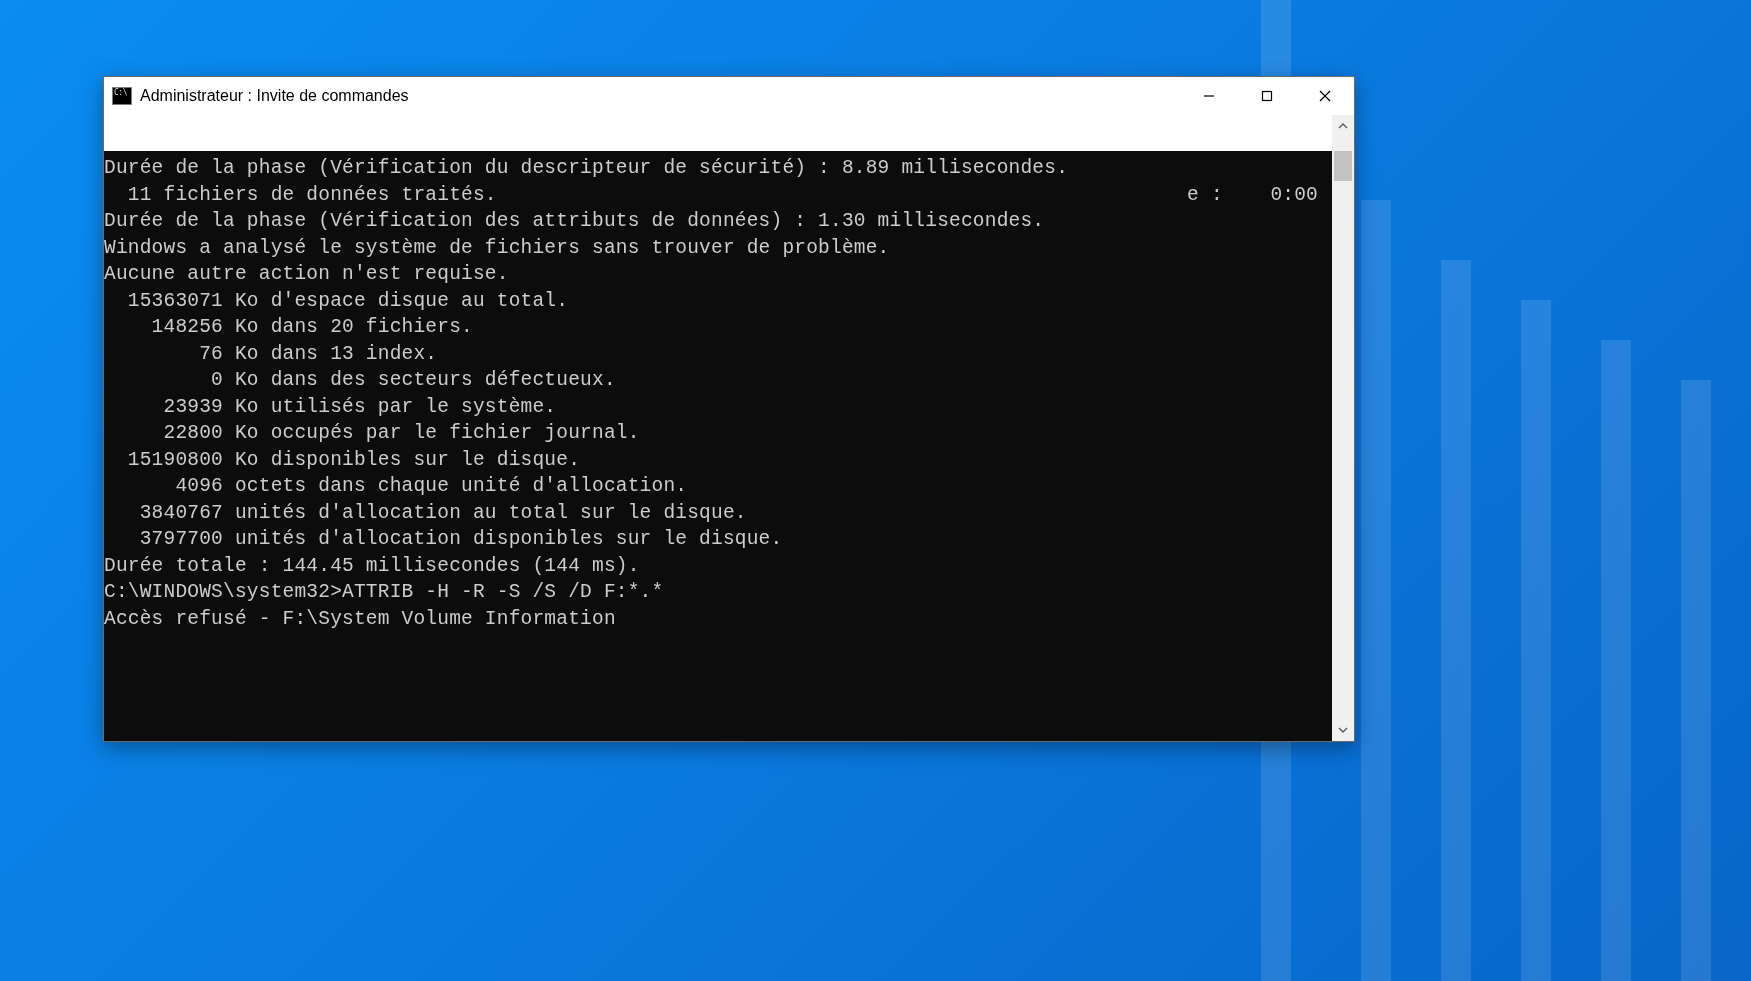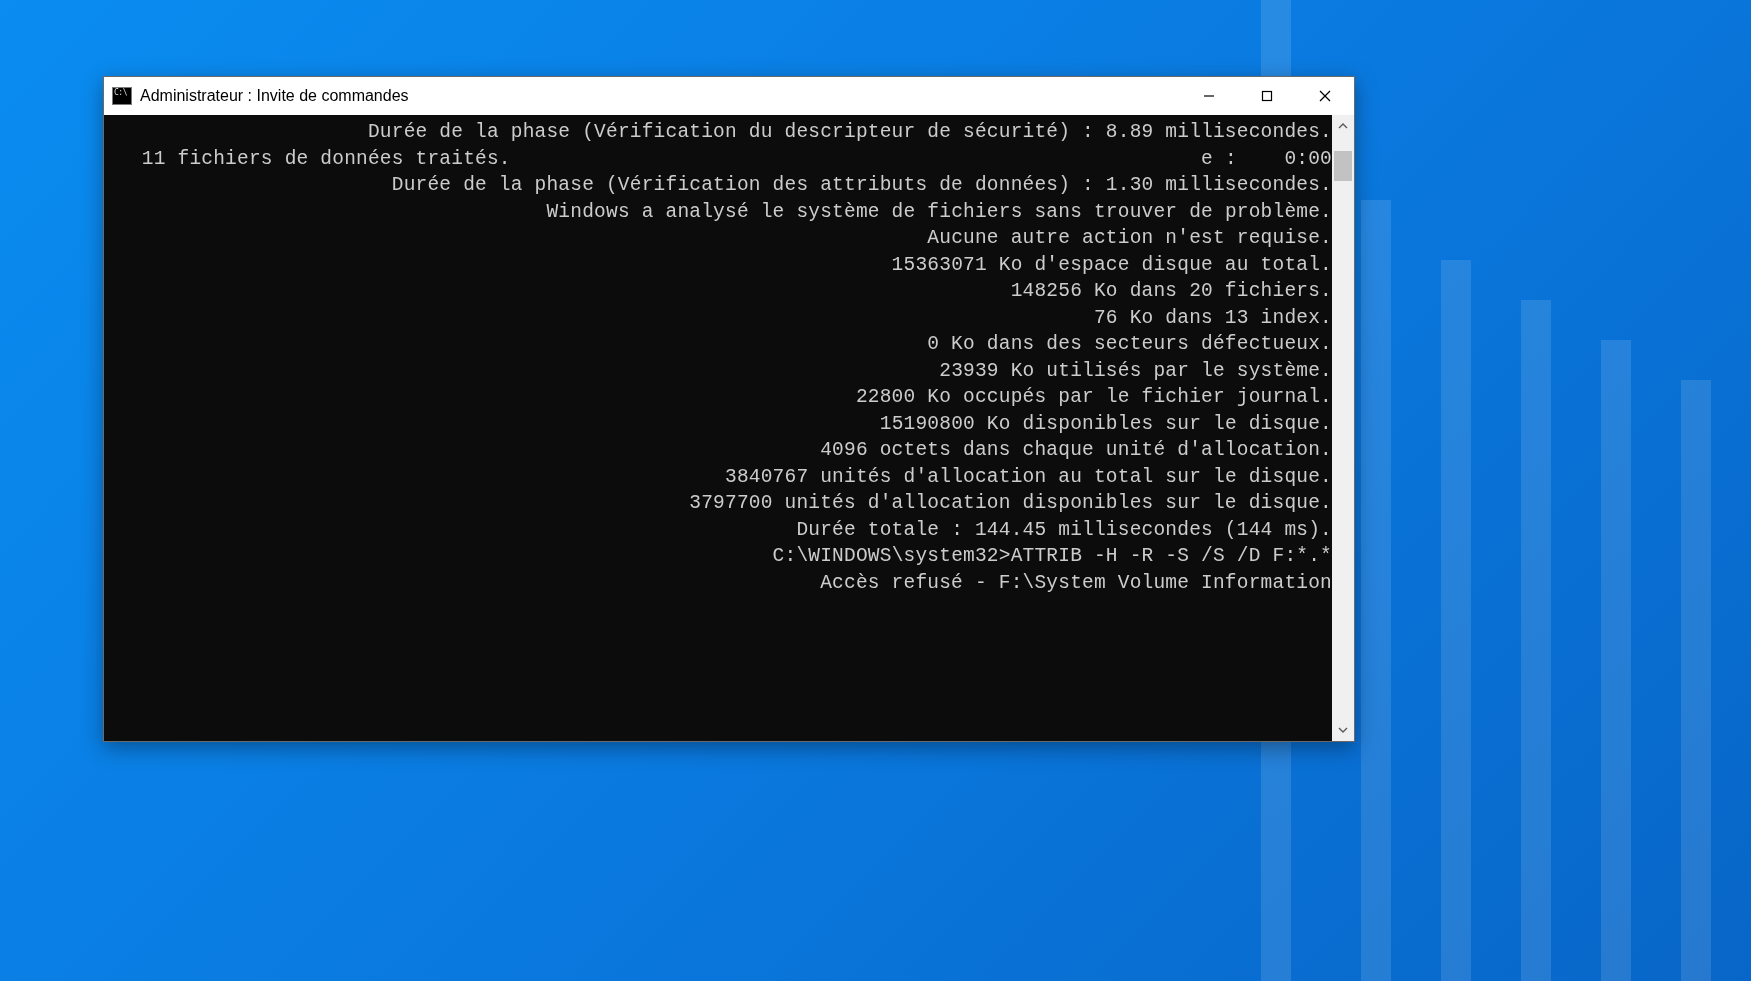--- a/index.html
+++ b/index.html
@@ -27,21 +27,20 @@
     position: absolute;
     left: 103px;
     top: 76px;
     width: 1252px;
     height: 666px;
     background: #fff;
     border: 1px solid #6a6a6a;
     display: flex;
     flex-direction: column;
     box-shadow: 0 6px 20px rgba(0,0,0,0.35);
-    text-align: right;
   }
   .titlebar {
     height: 38px;
     background: #ffffff;
     display: flex;
     align-items: center;
     justify-content: space-between;
     user-select: none;
   }
   .titlebar-left {
@@ -96,20 +95,21 @@
     flex: 1;
     background: #0c0c0c;
     color: #cccccc;
     font-family: Consolas, "Courier New", monospace;
     font-size: 19.5px;
     line-height: 26.5px;
     padding: 4px 0 4px 0;
     white-space: pre;
     overflow: hidden;
     letter-spacing: 0.2px;
+    margin-top: 36px;
   }
   .console .line { padding: 0; }
   .scrollbar {
     width: 22px;
     background: #f0f0f0;
     position: relative;
     display: flex;
     flex-direction: column;
     justify-content: space-between;
     align-items: center;

